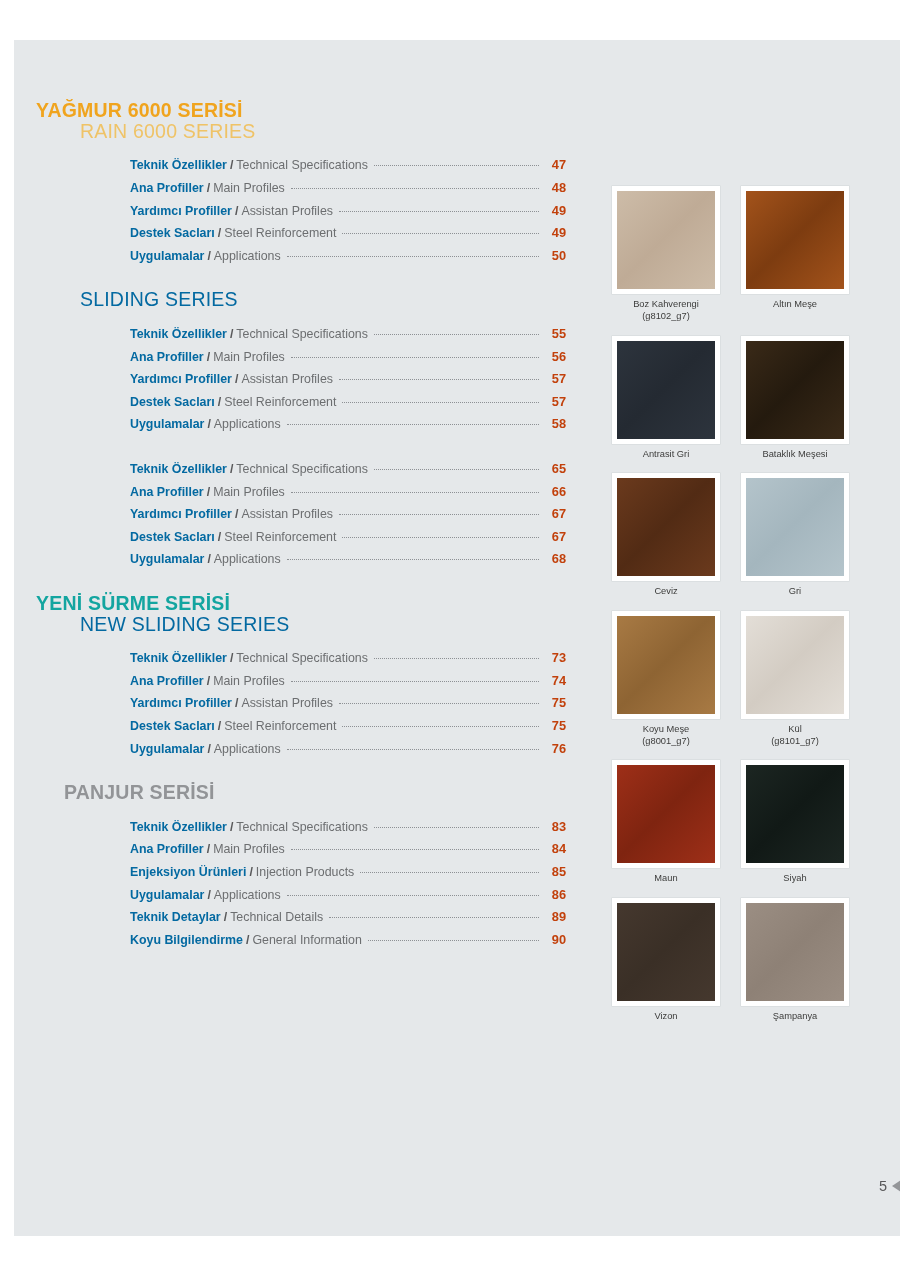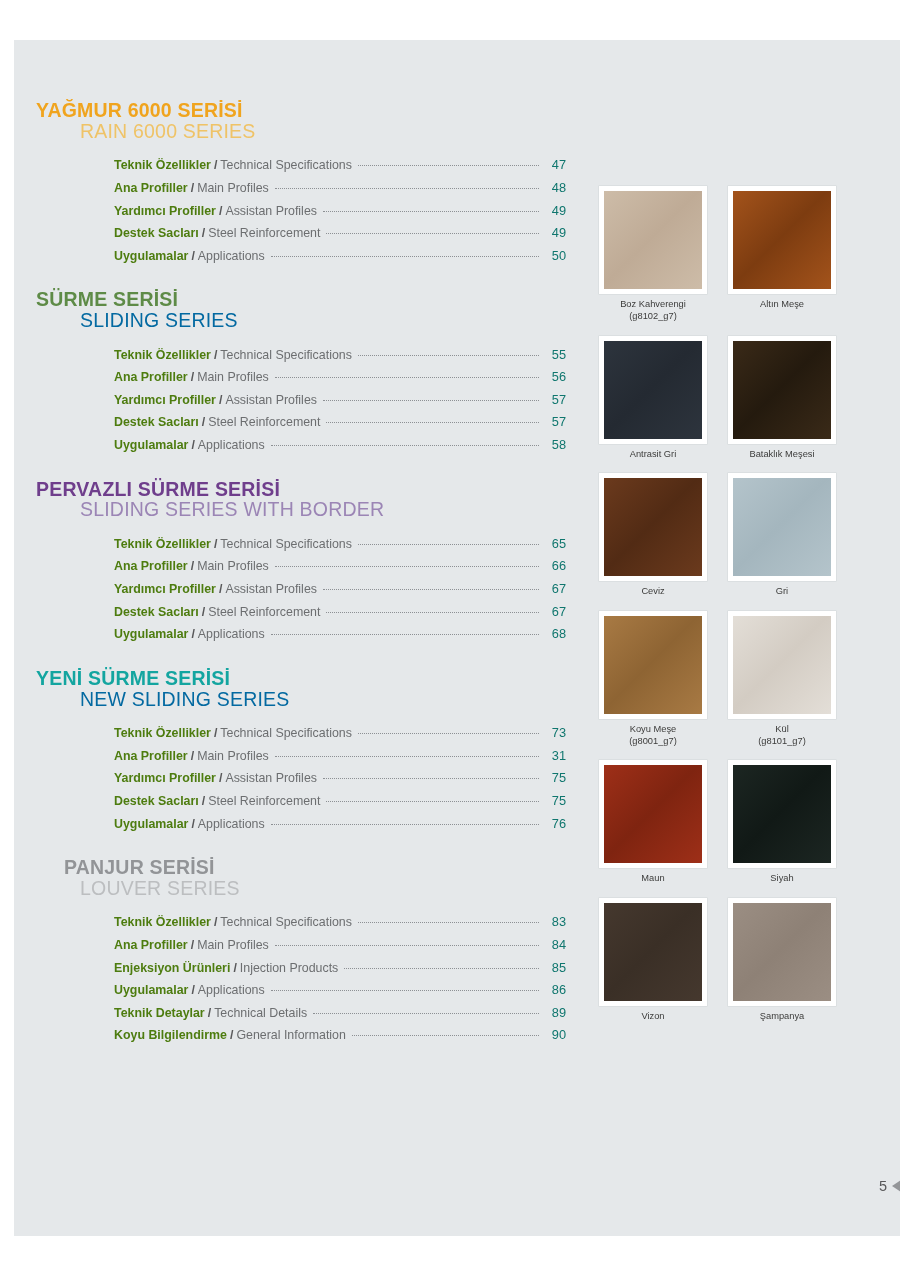--- a/index.html
+++ b/index.html
@@ -32,42 +32,42 @@
     display: block;
     margin-left: 44px;
   }
   .rows { padding-left: 78px; }
   .row {
     display: flex; align-items: baseline;
     font-size: 12.4px;
     line-height: 21.6px;
     white-space: nowrap;
   }
-  .lbl-tr { color: #4d7c0f; font-weight: bold; }
+  .lbl-tr { color: #0369a1; font-weight: bold; margin-left: 16px; }
   .slash { color: #58585a; font-weight: bold; padding: 0 3px; }
   .lbl-en { color: #6c6e70; }
   .dots {
     flex: 1 1 auto;
     margin: 0 5px 0 6px;
     border-bottom: 1.4px dotted #8d9094;
     position: relative; top: -3px;
     min-width: 12px;
   }
   .pg {
-    color: #0f766e; font-weight: normal; font-size: 12.8px;
+    color: #c2410c; font-weight: bold; font-size: 12.8px;
     width: 22px; text-align: right;
   }
   
   
   #swatches {
     position: absolute;
     left: 585px; top: 146px;
     width: 250px;
   }
-  .sw-row { display: flex; gap: 21px; margin-bottom: 13px; }
+  .sw-row { display: flex; gap: 21px; margin-bottom: 13px; justify-content: flex-end; }
   .sw-cell { width: 108px; }
   .sw-frame {
     width: 108px; height: 108px;
     background: #ffffff;
     padding: 5px;
     box-shadow: 0 0 0 0.5px #d2d6d8;
   }
   .sw-chip {
     width: 100%; height: 100%;
     background-size: 100% 100%, 6px 100%, 100% 9px;
@@ -140,21 +140,20 @@
             <span class="lbl-tr">Uygulamalar</span>
             <span class="slash">/</span>
             <span class="lbl-en">Applications</span>
             <span class="dots"></span>
             <span class="pg">50</span>
           </div>
         </div>
       </div>
       <div class="section">
         <div class="sec-head">
-          <span class="sec-title-tr" style="color: rgb(94, 139, 71);">SÜRME SERİSİ</span>
           <span class="sec-title-en" style="color: #0369a1;">SLIDING SERIES</span>
         </div>
         <div class="rows">
           <div class="row">
             <span class="lbl-tr">Teknik Özellikler</span>
             <span class="slash">/</span>
             <span class="lbl-en">Technical Specifications</span>
             <span class="dots"></span>
             <span class="pg">55</span>
           </div>
@@ -182,24 +181,20 @@
           <div class="row">
             <span class="lbl-tr">Uygulamalar</span>
             <span class="slash">/</span>
             <span class="lbl-en">Applications</span>
             <span class="dots"></span>
             <span class="pg">58</span>
           </div>
         </div>
       </div>
       <div class="section">
-        <div class="sec-head">
-          <span class="sec-title-tr" style="color: rgb(111, 62, 140);">PERVAZLI SÜRME SERİSİ</span>
-          <span class="sec-title-en" style="color: rgb(155, 133, 181);">SLIDING SERIES WITH BORDER</span>
-        </div>
         <div class="rows">
           <div class="row">
             <span class="lbl-tr">Teknik Özellikler</span>
             <span class="slash">/</span>
             <span class="lbl-en">Technical Specifications</span>
             <span class="dots"></span>
             <span class="pg">65</span>
           </div>
           <div class="row">
             <span class="lbl-tr">Ana Profiller</span>
@@ -242,21 +237,21 @@
             <span class="slash">/</span>
             <span class="lbl-en">Technical Specifications</span>
             <span class="dots"></span>
             <span class="pg">73</span>
           </div>
           <div class="row">
             <span class="lbl-tr">Ana Profiller</span>
             <span class="slash">/</span>
             <span class="lbl-en">Main Profiles</span>
             <span class="dots"></span>
-            <span class="pg">31</span>
+            <span class="pg">74</span>
           </div>
           <div class="row">
             <span class="lbl-tr">Yardımcı Profiller</span>
             <span class="slash">/</span>
             <span class="lbl-en">Assistan Profiles</span>
             <span class="dots"></span>
             <span class="pg">75</span>
           </div>
           <div class="row">
             <span class="lbl-tr">Destek Sacları</span>
@@ -270,21 +265,20 @@
             <span class="slash">/</span>
             <span class="lbl-en">Applications</span>
             <span class="dots"></span>
             <span class="pg">76</span>
           </div>
         </div>
       </div>
       <div class="section">
         <div class="sec-head">
           <span class="sec-title-tr" style="color: rgb(146, 148, 151); margin-left: 28px;">PANJUR SERİSİ</span>
-          <span class="sec-title-en" style="color: rgb(188, 190, 192);">LOUVER SERIES</span>
         </div>
         <div class="rows">
           <div class="row">
             <span class="lbl-tr">Teknik Özellikler</span>
             <span class="slash">/</span>
             <span class="lbl-en">Technical Specifications</span>
             <span class="dots"></span>
             <span class="pg">83</span>
           </div>
           <div class="row">

